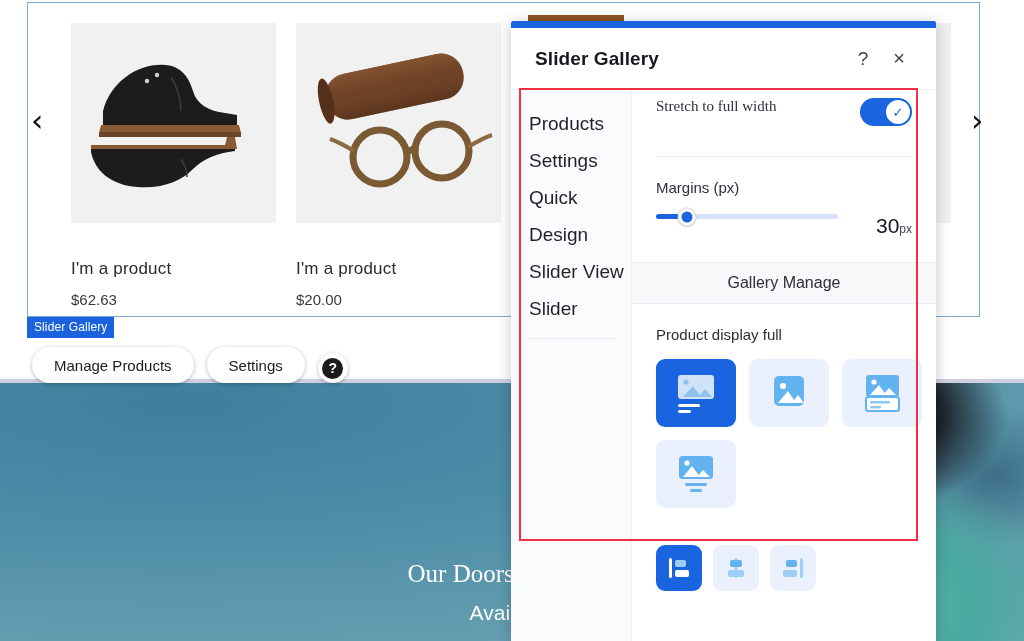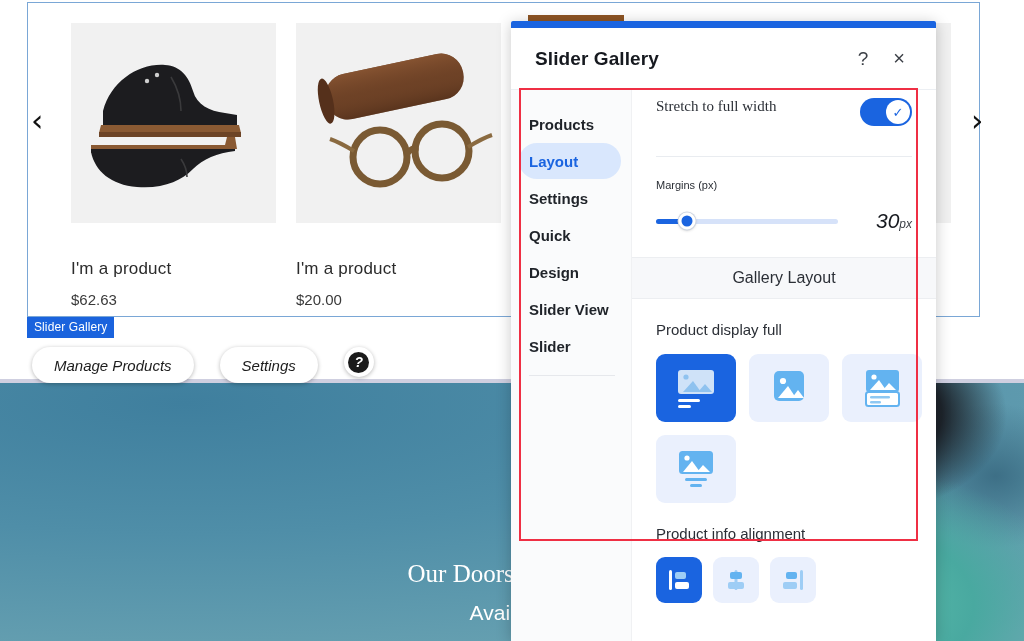--- a/index.html
+++ b/index.html
@@ -73,21 +73,21 @@
   }
   .arrow-left { left: 31px; top: 105px; }
   .arrow-right { left: 971px; top: 105px; }
 
   .widget-badge {
     position: absolute; left: 27px; top: 317px;
     background: #1a63dd; color: #fff; font-size: 12px; padding: 3px 7px 4px 7px;
     letter-spacing: .1px; white-space: nowrap;
   }
 
-  .tool-row { position: absolute; left: 32px; top: 347px; display: flex; align-items: flex-start; gap: 26px; font-style: italic; }
+  .tool-row { position: absolute; left: 32px; top: 347px; display: flex; align-items: flex-end; gap: 13px; }
   .pill {
     background: #fff; border-radius: 20px; height: 36px; padding: 0 22px;
     display: flex; align-items: center; font-size: 15px; color: #1c1c1c;
     box-shadow: 0 1px 4px rgba(0,0,0,.28); white-space: nowrap; cursor: pointer;
   }
   .help-circle {
     width: 30px; height: 30px; border-radius: 50%; background: #fff;
     display: flex; align-items: center; justify-content: center;
     box-shadow: 0 1px 4px rgba(0,0,0,.28); cursor: pointer;
   }
@@ -116,21 +116,21 @@
   .head-ico.x { font-size: 20px; margin-left: 6px; }
 
   .panel-body { display: flex; height: 551px; }
 
   .side {
     width: 121px; background: #fafbfc; padding-top: 16px; flex: 0 0 121px;
     border-right: 1px solid #f0f1f3;
   }
   .side-item {
     height: 36px; display: flex; align-items: center; padding-left: 18px;
-    font-size: 15px; color: #1f2329; cursor: pointer; margin-bottom: 1px; font-weight: bold;
+    font-size: 19px; color: #1f2329; cursor: pointer; margin-bottom: 1px;
   }
   .side-item.active {
     color: #1a64e0; background: #d9e7fd; border-radius: 18px;
     margin: 0 10px 1px 8px; padding-left: 10px;
   }
   .side-sep { height: 1px; background: #e6e8ec; margin: 11px 16px 11px 18px; }
   .side-item.upgrade { color: #7b2fd1; }
 
   .content { flex: 1; background: #fff; position: relative; overflow: hidden; }
 
@@ -145,22 +145,22 @@
   }
   .switch .knob {
     position: absolute; right: 2px; top: 2px; width: 24px; height: 24px; border-radius: 50%;
     background: #fff; display: flex; align-items: center; justify-content: center;
   }
   .switch .knob span { color: #1a64e0; font-size: 13px; line-height: 1; }
 
   .divider { height: 1px; background: #e9ecf0; margin: 0 24px; }
 
   .margins { padding: 22px 24px 0 24px; }
-  .margins .lbl { font-size: 11px; color: #2b2f36; }
-  .slider-row { display: flex; align-items: center; margin-top: 18px; font-style: italic; }
+  .margins .lbl { font-size: 15px; color: #2b2f36; }
+  .slider-row { display: flex; margin-top: 18px; }
   .track {
     flex: 1; height: 5px; border-radius: 3px; background: #d6e2f9; position: relative; cursor: pointer;
   }
   .track .fill { position: absolute; left:0; top:0; height: 5px; width: 17%; background: #1a64e0; border-radius: 3px; }
   .track .thumb {
     position: absolute; left: 17%; top: 50%; transform: translate(-50%,-50%);
     width: 17px; height: 17px; border-radius: 50%; background: #1a64e0;
     border: 3px solid #fff; box-shadow: 0 0 0 1px #cfd6e2, 0 1px 3px rgba(0,0,0,.25);
   }
   .val-box { width: 74px; text-align: right; white-space: nowrap; }
@@ -304,21 +304,20 @@
     <div class="panel-head">
       <div class="panel-title">Slider Gallery</div>
       <div class="head-ico">?</div>
       <div class="head-ico x">×</div>
     </div>
 
     <div class="panel-body">
 
       <div class="side">
         <div class="side-item">Products</div>
-        <div class="side-item active">Layout</div>
         <div class="side-item">Settings</div>
         <div class="side-item">Quick</div>
         <div class="side-item">Design</div>
         <div class="side-item">Slider View</div>
         <div class="side-item">Slider</div>
         <div class="side-sep"></div>
       </div>
 
       <div class="content">
 
@@ -339,21 +338,21 @@
             <div class="track">
               <div class="fill" style="width: 17%;"></div>
               <div class="thumb" style="left: 17%;"></div>
             </div>
             <div class="val-box">
               <span class="val-num">30</span><span class="val-unit">px</span>
             </div>
           </div>
         </div>
 
-        <div class="section-head">Gallery Layout</div>
+        <div class="section-head">Gallery Manage</div>
 
         <div class="field">
           <div class="field-lbl">Product display full</div>
           <div class="thumbs">
 
             <div class="thumb-btn sel">
               <svg width="50" height="46" viewBox="0 0 50 46">
                 <rect x="7" y="5" width="36" height="24" rx="3" fill="#cfe2f8"></rect>
                 <circle cx="15" cy="12" r="2.6" fill="#8fc2ef"></circle>
                 <path d="M12 27 L 22 16 L 30 27 Z" fill="#8fc2ef"></path>
@@ -392,21 +391,20 @@
                 <path d="M26 26 L 32 19 L 39 26 Z" fill="#ffffff"></path>
                 <rect x="14" y="32" width="22" height="3" rx="1.5" fill="#63b3f0"></rect>
                 <rect x="19" y="38" width="12" height="3" rx="1.5" fill="#63b3f0"></rect>
               </svg>
             </div>
 
           </div>
         </div>
 
         <div class="field">
-          <div class="field-lbl">Product info alignment</div>
           <div class="align-row">
 
             <div class="align-btn sel">
               <svg width="28" height="28" viewBox="0 0 28 28">
                 <rect x="4" y="4" width="3" height="20" rx="1.5" fill="#ffffff"></rect>
                 <rect x="10" y="6" width="11" height="7" rx="2" fill="#9ecdf5"></rect>
                 <rect x="10" y="16" width="14" height="7" rx="2" fill="#ffffff"></rect>
               </svg>
             </div>
 

